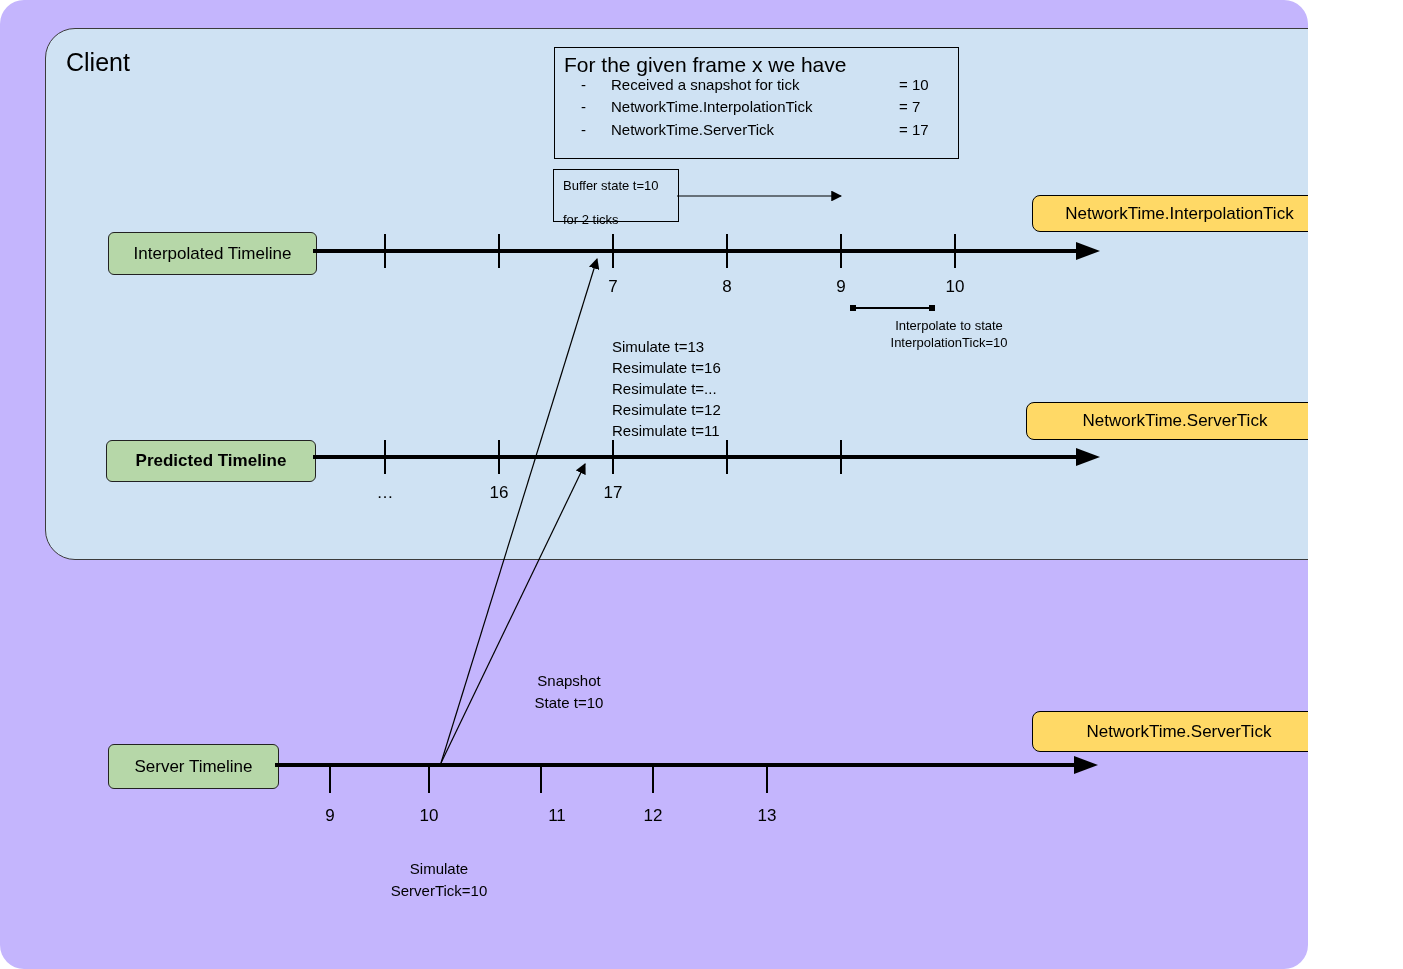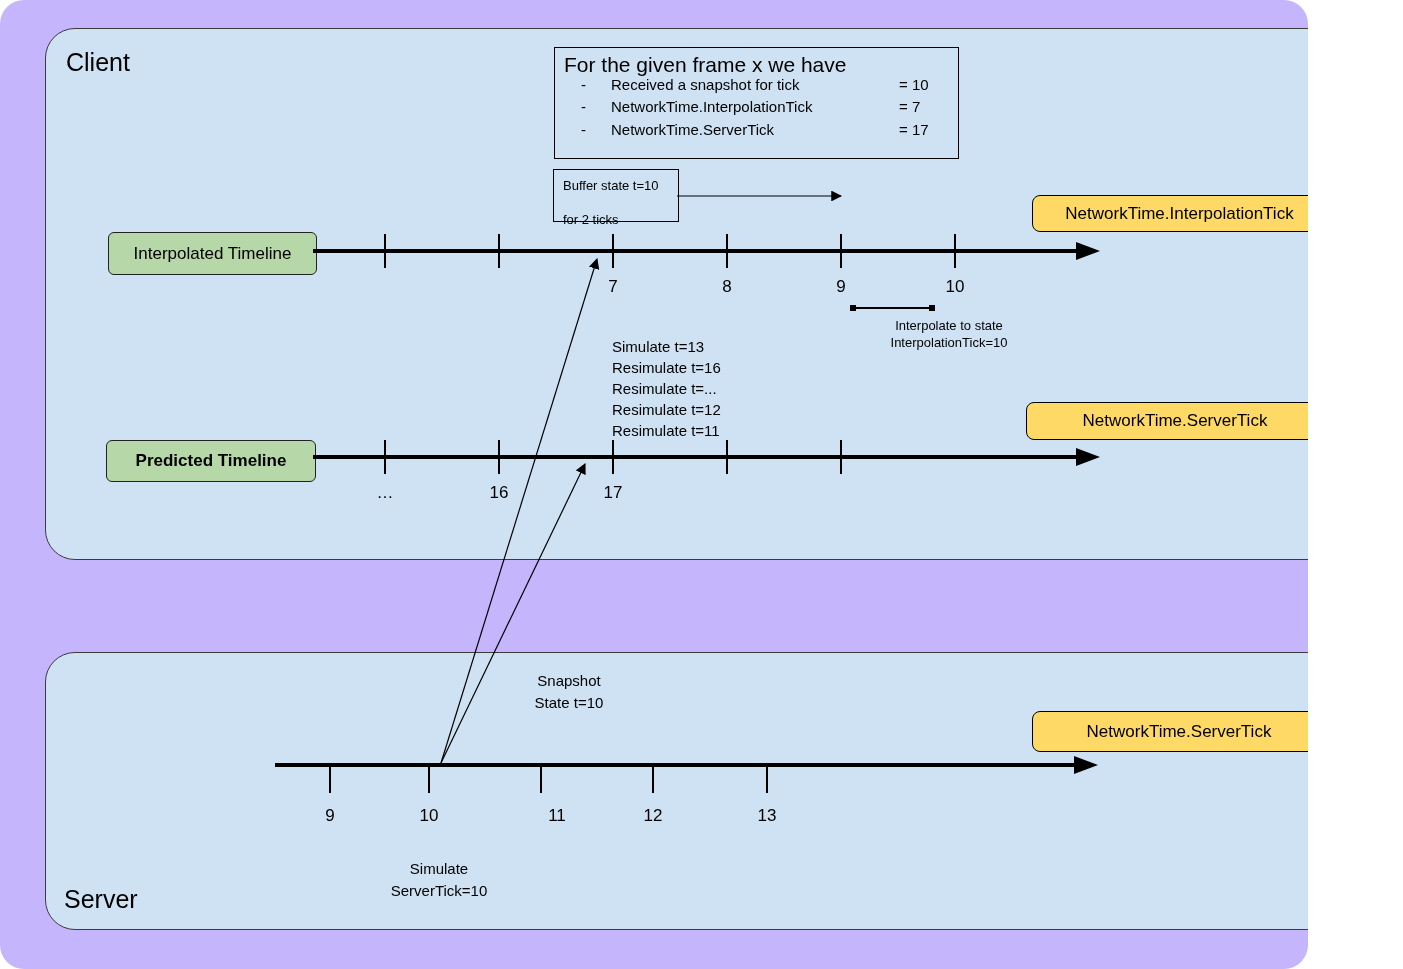--- a/index.html
+++ b/index.html
@@ -48,23 +48,20 @@
 </style>
 </head>
 <body>
 
 <div class="stage">
 
   <div class="panel" style="left:45px; top:28px; width:1328px; height:530px;">
     <div class="panel-label" style="left:20px; top:20px;">Client</div>
   </div>
 
-  <div class="panel" style="left:45px; top:652px; width:1328px; height:276px;">
-    <div class="panel-label" style="left:18px; bottom:16px;">Server</div>
-  </div>
 
   <div class="outline-box" style="left:554px; top:47px; width:403px; height:110px;">
     <div class="info-title">For the given frame x we have</div>
     <div class="info-row" style="top:28px;">
       <span class="info-bullet">-</span>
       <span class="info-label">Received a snapshot for tick</span>
       <span class="info-value">= 10</span>
     </div>
     <div class="info-row" style="top:50px;">
       <span class="info-bullet">-</span>
@@ -136,20 +133,23 @@
 
   <div class="box-yellow" style="left:1026px; top:402px; width:296px; height:36px;">
     <span>NetworkTime.ServerTick</span>
   </div>
 
   <div class="center-note annot-15" style="left:541px; top:670px;margin-left:28px;">
     <div>Snapshot</div>
     <div>State t=10</div>
   </div>
 
+  <div class="box-green" style="left:108px; top:744px; width:169px; height:43px;">
+    <span>Server Timeline</span>
+  </div>
   <div class="tl-line" style="left:275px; top:763px; width:801px;"></div>
   <div class="tl-arrowhead" style="left:1074px; top:756px;"></div>
   <div class="tick" style="left:329px; top:765px; height:28px;"></div>
   <div class="tick" style="left:428px; top:765px; height:28px;"></div>
   <div class="tick" style="left:540px; top:765px; height:28px;"></div>
   <div class="tick" style="left:652px; top:765px; height:28px;"></div>
   <div class="tick" style="left:766px; top:765px; height:28px;"></div>
   <div class="tick-label" style="left:330px; top:806px;">9</div>
   <div class="tick-label" style="left:429px; top:806px;">10</div>
   <div class="tick-label" style="left:541px; top:806px;margin-left:16px;">11</div>

